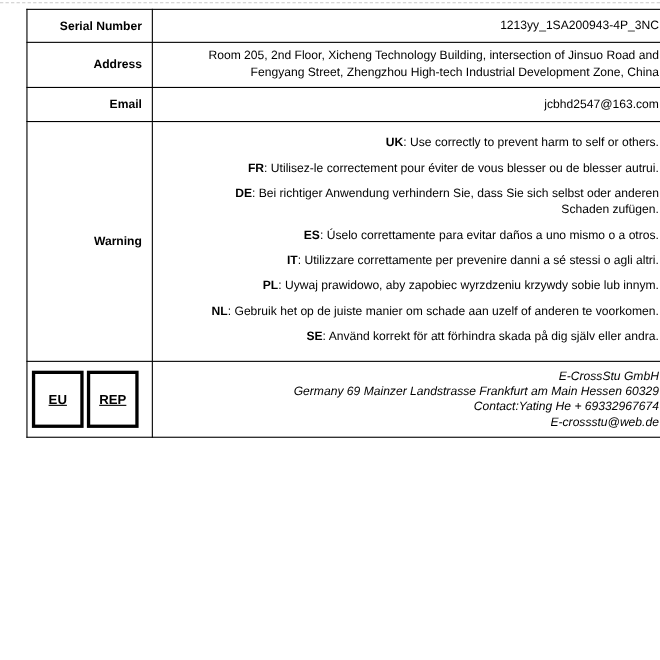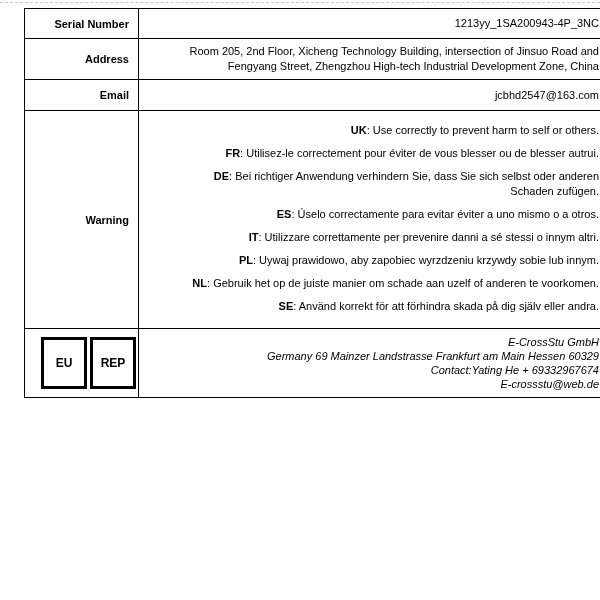--- a/index.html
+++ b/index.html
@@ -70,21 +70,22 @@
     line-height: 15px;
   }
   td.val.warn p:last-child { margin-bottom: 12px; }
   td.lbl.rep-cell {
     text-align: left;
     padding: 2px;
   }
   .rep-badge {
     display: flex;
     gap: 3px;
-    margin-left: 14px;
+    margin-left: 2px;
+    text-decoration: underline;
   }
   .rep-box {
     width: 41px;
     height: 46px;
     border: 3px solid #000000;
     display: flex;
     align-items: center;
     justify-content: center;
     font-weight: bold;
     font-size: 12px;
@@ -122,22 +123,22 @@
     <td class="val">jcbhd2547@163.com</td>
   </tr>
 
 
   <tr class="r-warning">
     <td class="lbl">Warning</td>
     <td class="val warn">
       <p><b>UK</b><span>: </span><span>Use correctly to prevent harm to self or others.</span></p>
       <p><b>FR</b><span>: </span><span>Utilisez-le correctement pour éviter de vous blesser ou de blesser autrui.</span></p>
       <p><b>DE</b><span>: </span><span>Bei richtiger Anwendung verhindern Sie, dass Sie sich selbst oder anderen Schaden zufügen.</span></p>
-      <p><b>ES</b><span>: </span><span>Úselo correctamente para evitar éviter a uno mismo o a otros.</span></p>
-      <p><b>IT</b><span>: </span><span>Utilizzare correttamente per prevenire danni a sé stessi o innym altri.</span></p>
+      <p><b>ES</b><span>: </span><span>Úselo correttamente para evitar daños a uno mismo o a otros.</span></p>
+      <p><b>IT</b><span>: </span><span>Utilizzare correttamente per prevenire danni a sé stessi o agli altri.</span></p>
       <p><b>PL</b><span>: </span><span>Uywaj prawidowo, aby zapobiec wyrzdzeniu krzywdy sobie lub innym.</span></p>
       <p><b>NL</b><span>: </span><span>Gebruik het op de juiste manier om schade aan uzelf of anderen te voorkomen.</span></p>
       <p><b>SE</b><span>: </span><span>Använd korrekt för att förhindra skada på dig själv eller andra.</span></p>
     </td>
   </tr>
 
   <tr class="r-rep">
     <td class="lbl rep-cell">
       <div class="rep-badge">
         <div class="rep-box">EU</div>

